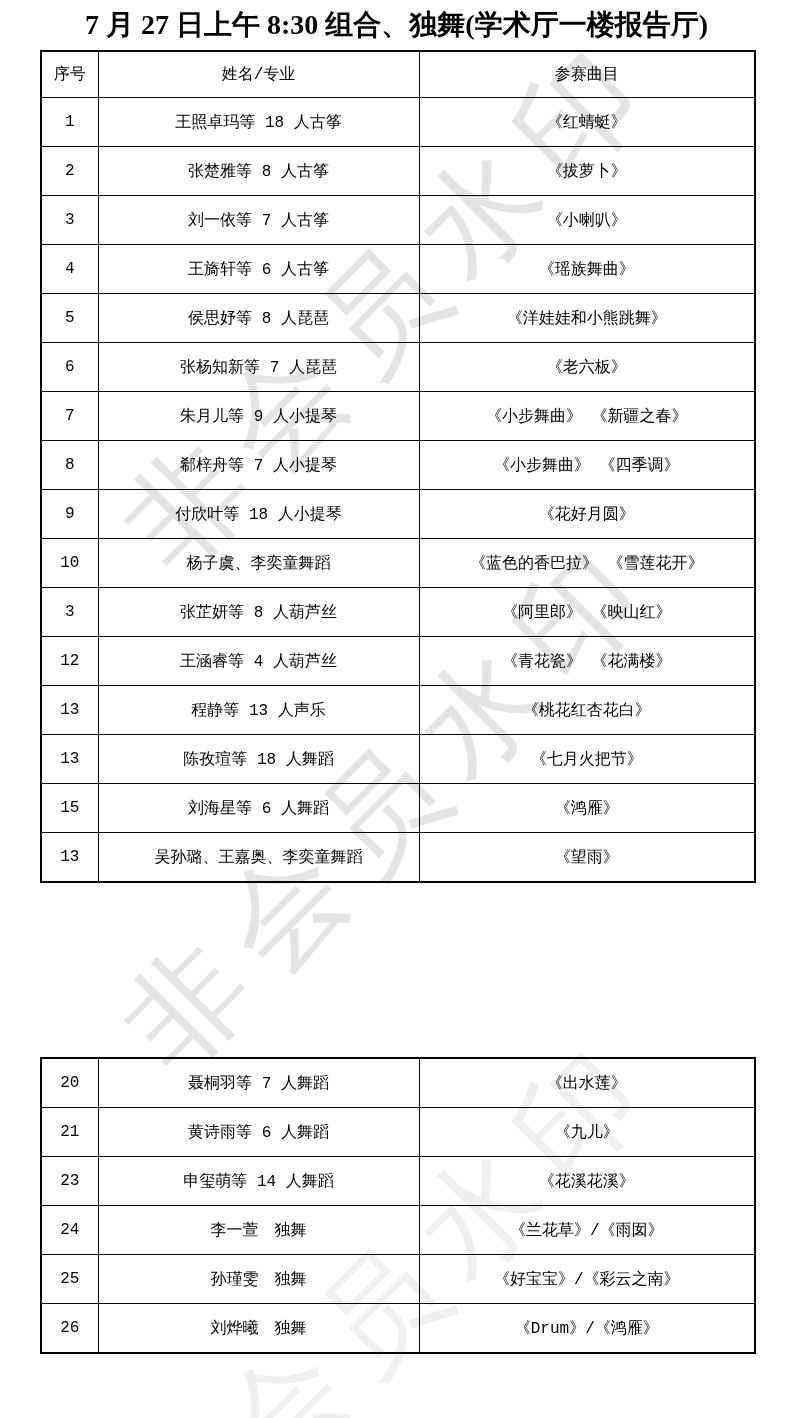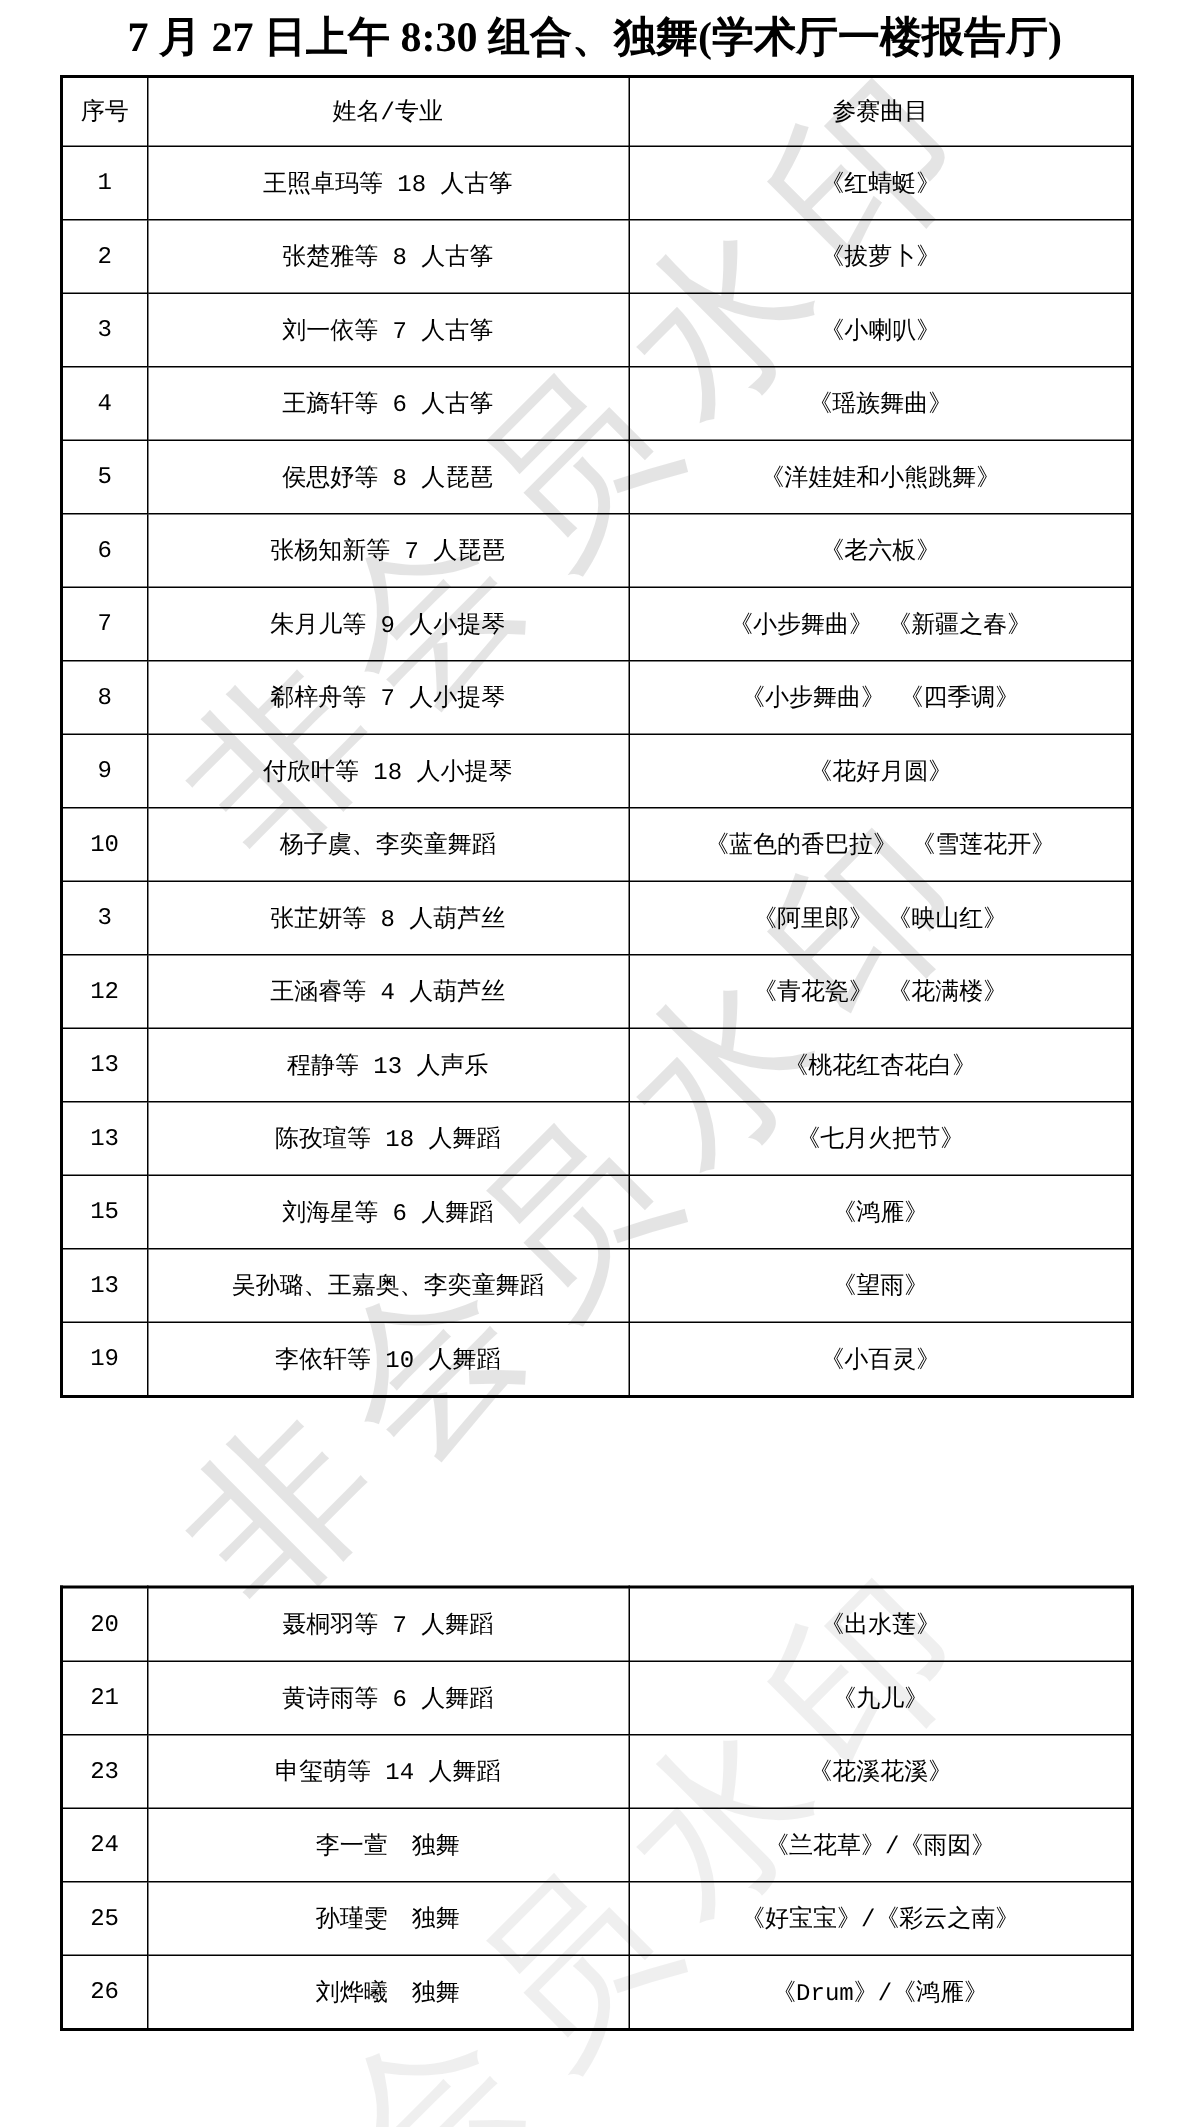--- a/index.html
+++ b/index.html
@@ -165,25 +165,20 @@
       <tr>
         <td>15</td>
         <td>刘海星等 6 人舞蹈</td>
         <td>《鸿雁》</td>
       </tr>
       <tr>
         <td>13</td>
         <td>吴孙璐、王嘉奥、李奕童舞蹈</td>
         <td>《望雨》</td>
       </tr>
-      <tr>
-        <td>19</td>
-        <td>李依轩等 10 人舞蹈</td>
-        <td>《小百灵》</td>
-      </tr>
     </tbody>
 </table>
 
 <table id="schedule-table-continued">
   <colgroup>
       <col class="c-no">
       <col class="c-name">
       <col class="c-piece">
     </colgroup>
   <tbody id="table2-body">

